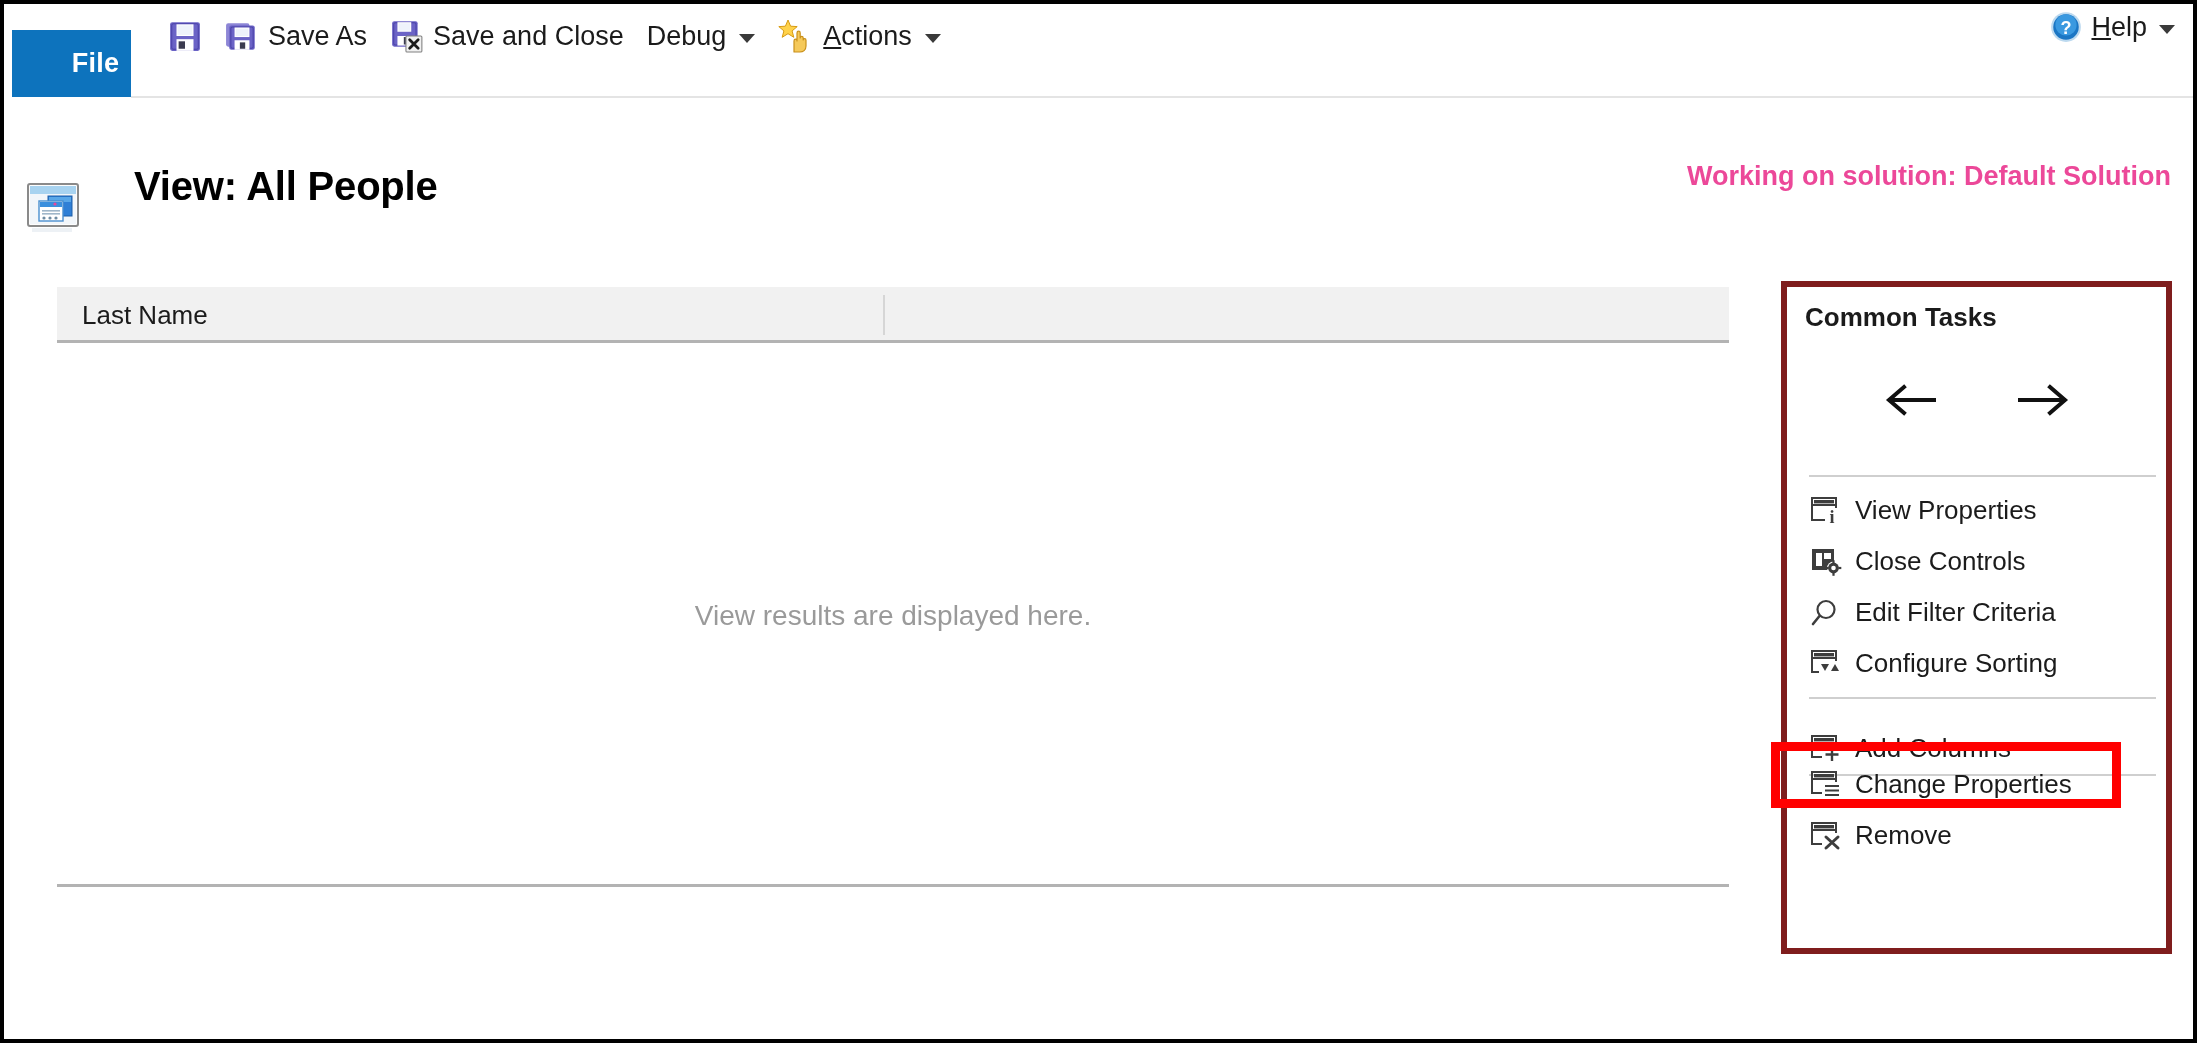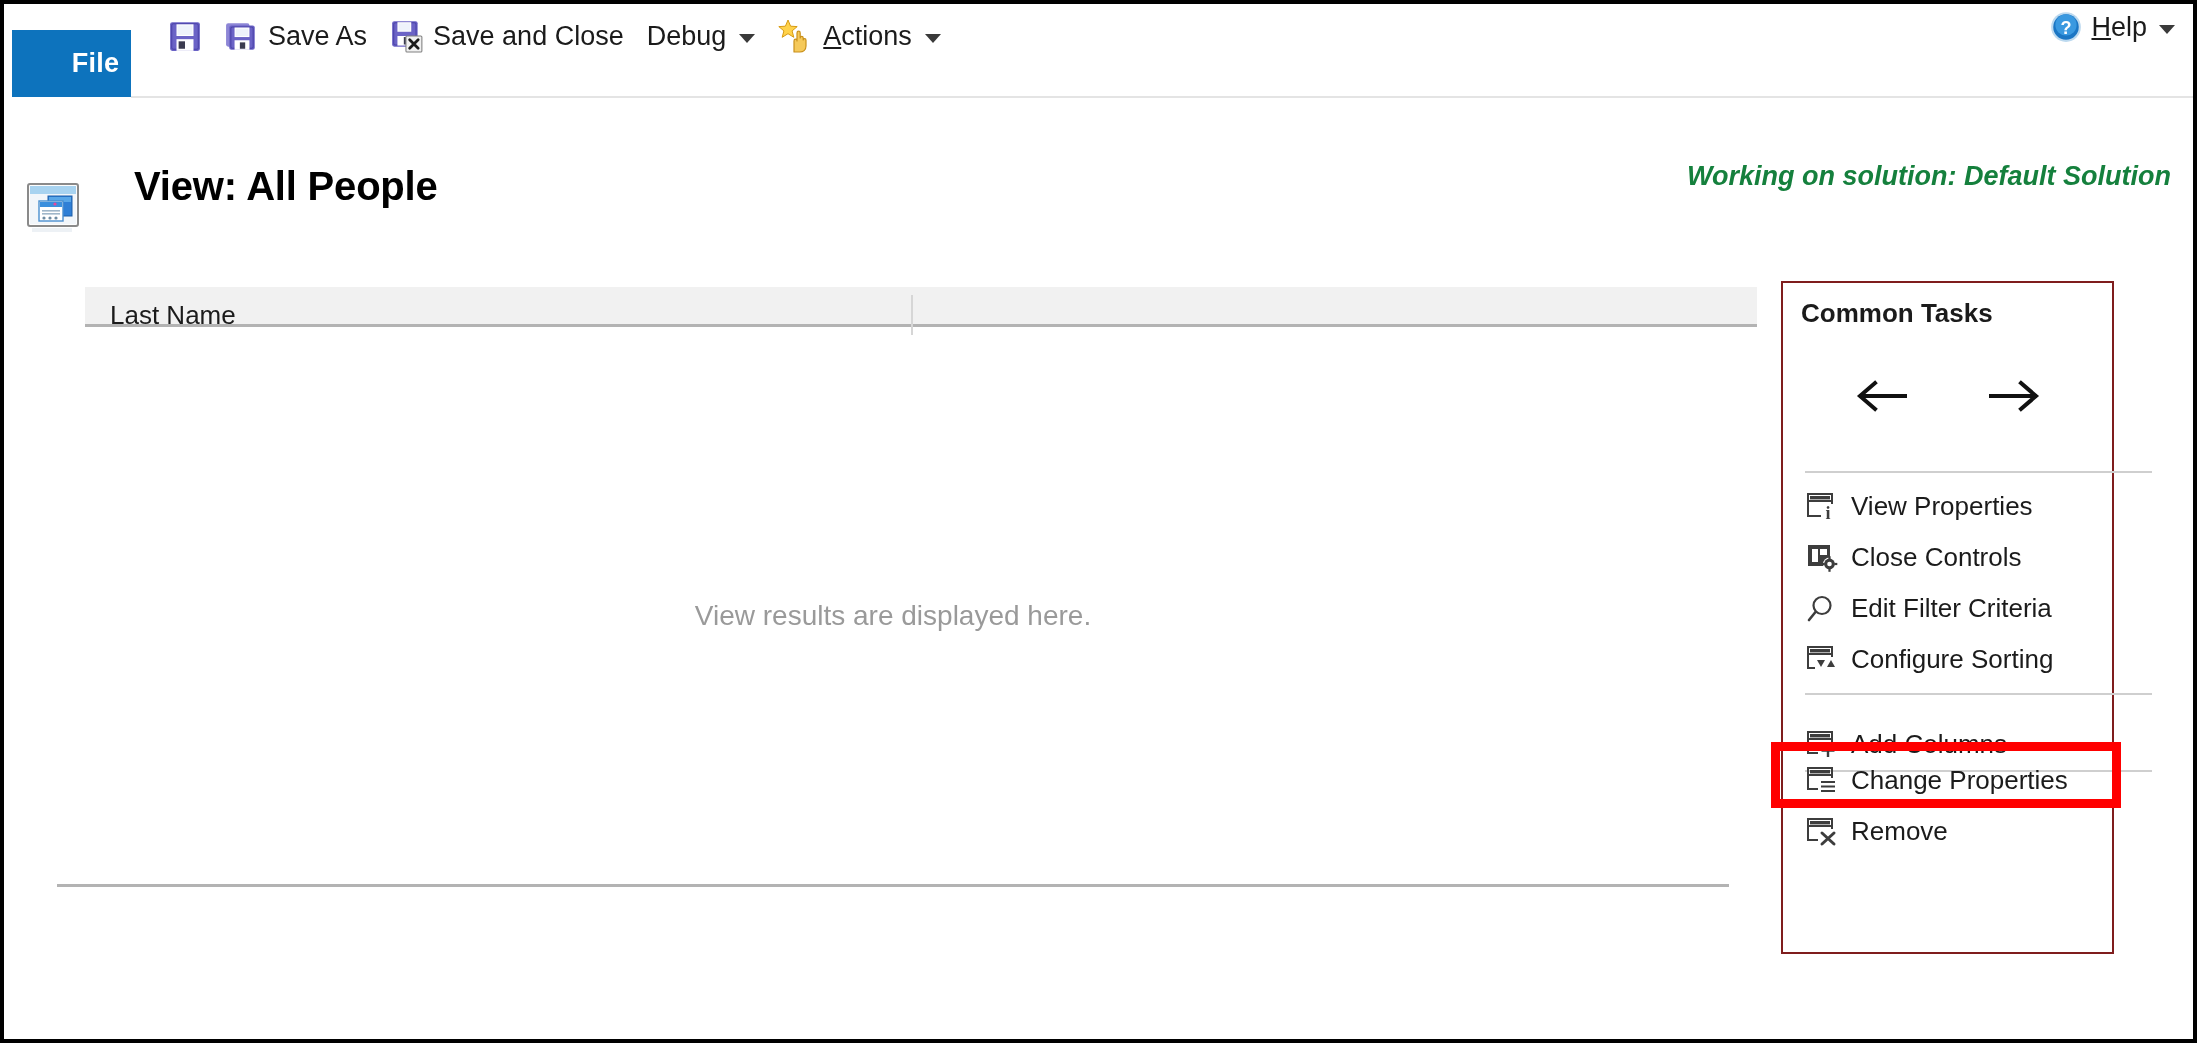--- a/index.html
+++ b/index.html
@@ -116,42 +116,40 @@
     color: #000000;
     letter-spacing: -.2px;
     margin-left: 8px;
   }
   .solution-note {
     position: absolute;
     right: 22px;
     top: 157px;
     font-size: 27px;
     font-weight: bold;
-    color: #15803d;
+    color: #ec4899;
     white-space: nowrap;
-    font-style: italic;
   }
 
   
   .grid-area {
     position: absolute;
     left: 53px;
     top: 283px;
     width: 1672px;
     height: 600px;
   }
   .grid-header {
     position: absolute;
     left: 0; top: 0;
     width: 1672px;
-    height: 40px;
+    height: 56px;
     background: #f1f1f1;
     border-bottom: 3px solid #b3b3b3;
     box-sizing: border-box;
-    margin-left: 28px;
   }
   .grid-header-cell {
     position: absolute;
     left: 25px;
     top: 13px;
     font-size: 26px;
     color: #1b1b1b;
   }
   .col-divider {
     position: absolute;
@@ -180,23 +178,23 @@
     width: 1672px;
     height: 3px;
     background: #b3b3b3;
   }
 
   
   .tasks-panel {
     position: absolute;
     left: 1777px;
     top: 277px;
-    width: 333px;
+    width: 391px;
     height: 673px;
-    border: 2px solid #7f1d1d;
+    border: 6px solid #7f1d1d;
     background: #ffffff;
     box-sizing: border-box;
   }
   .tasks-title {
     position: absolute;
     left: 18px;
     top: 15px;
     font-size: 26px;
     font-weight: bold;
     color: #1b1b1b;

